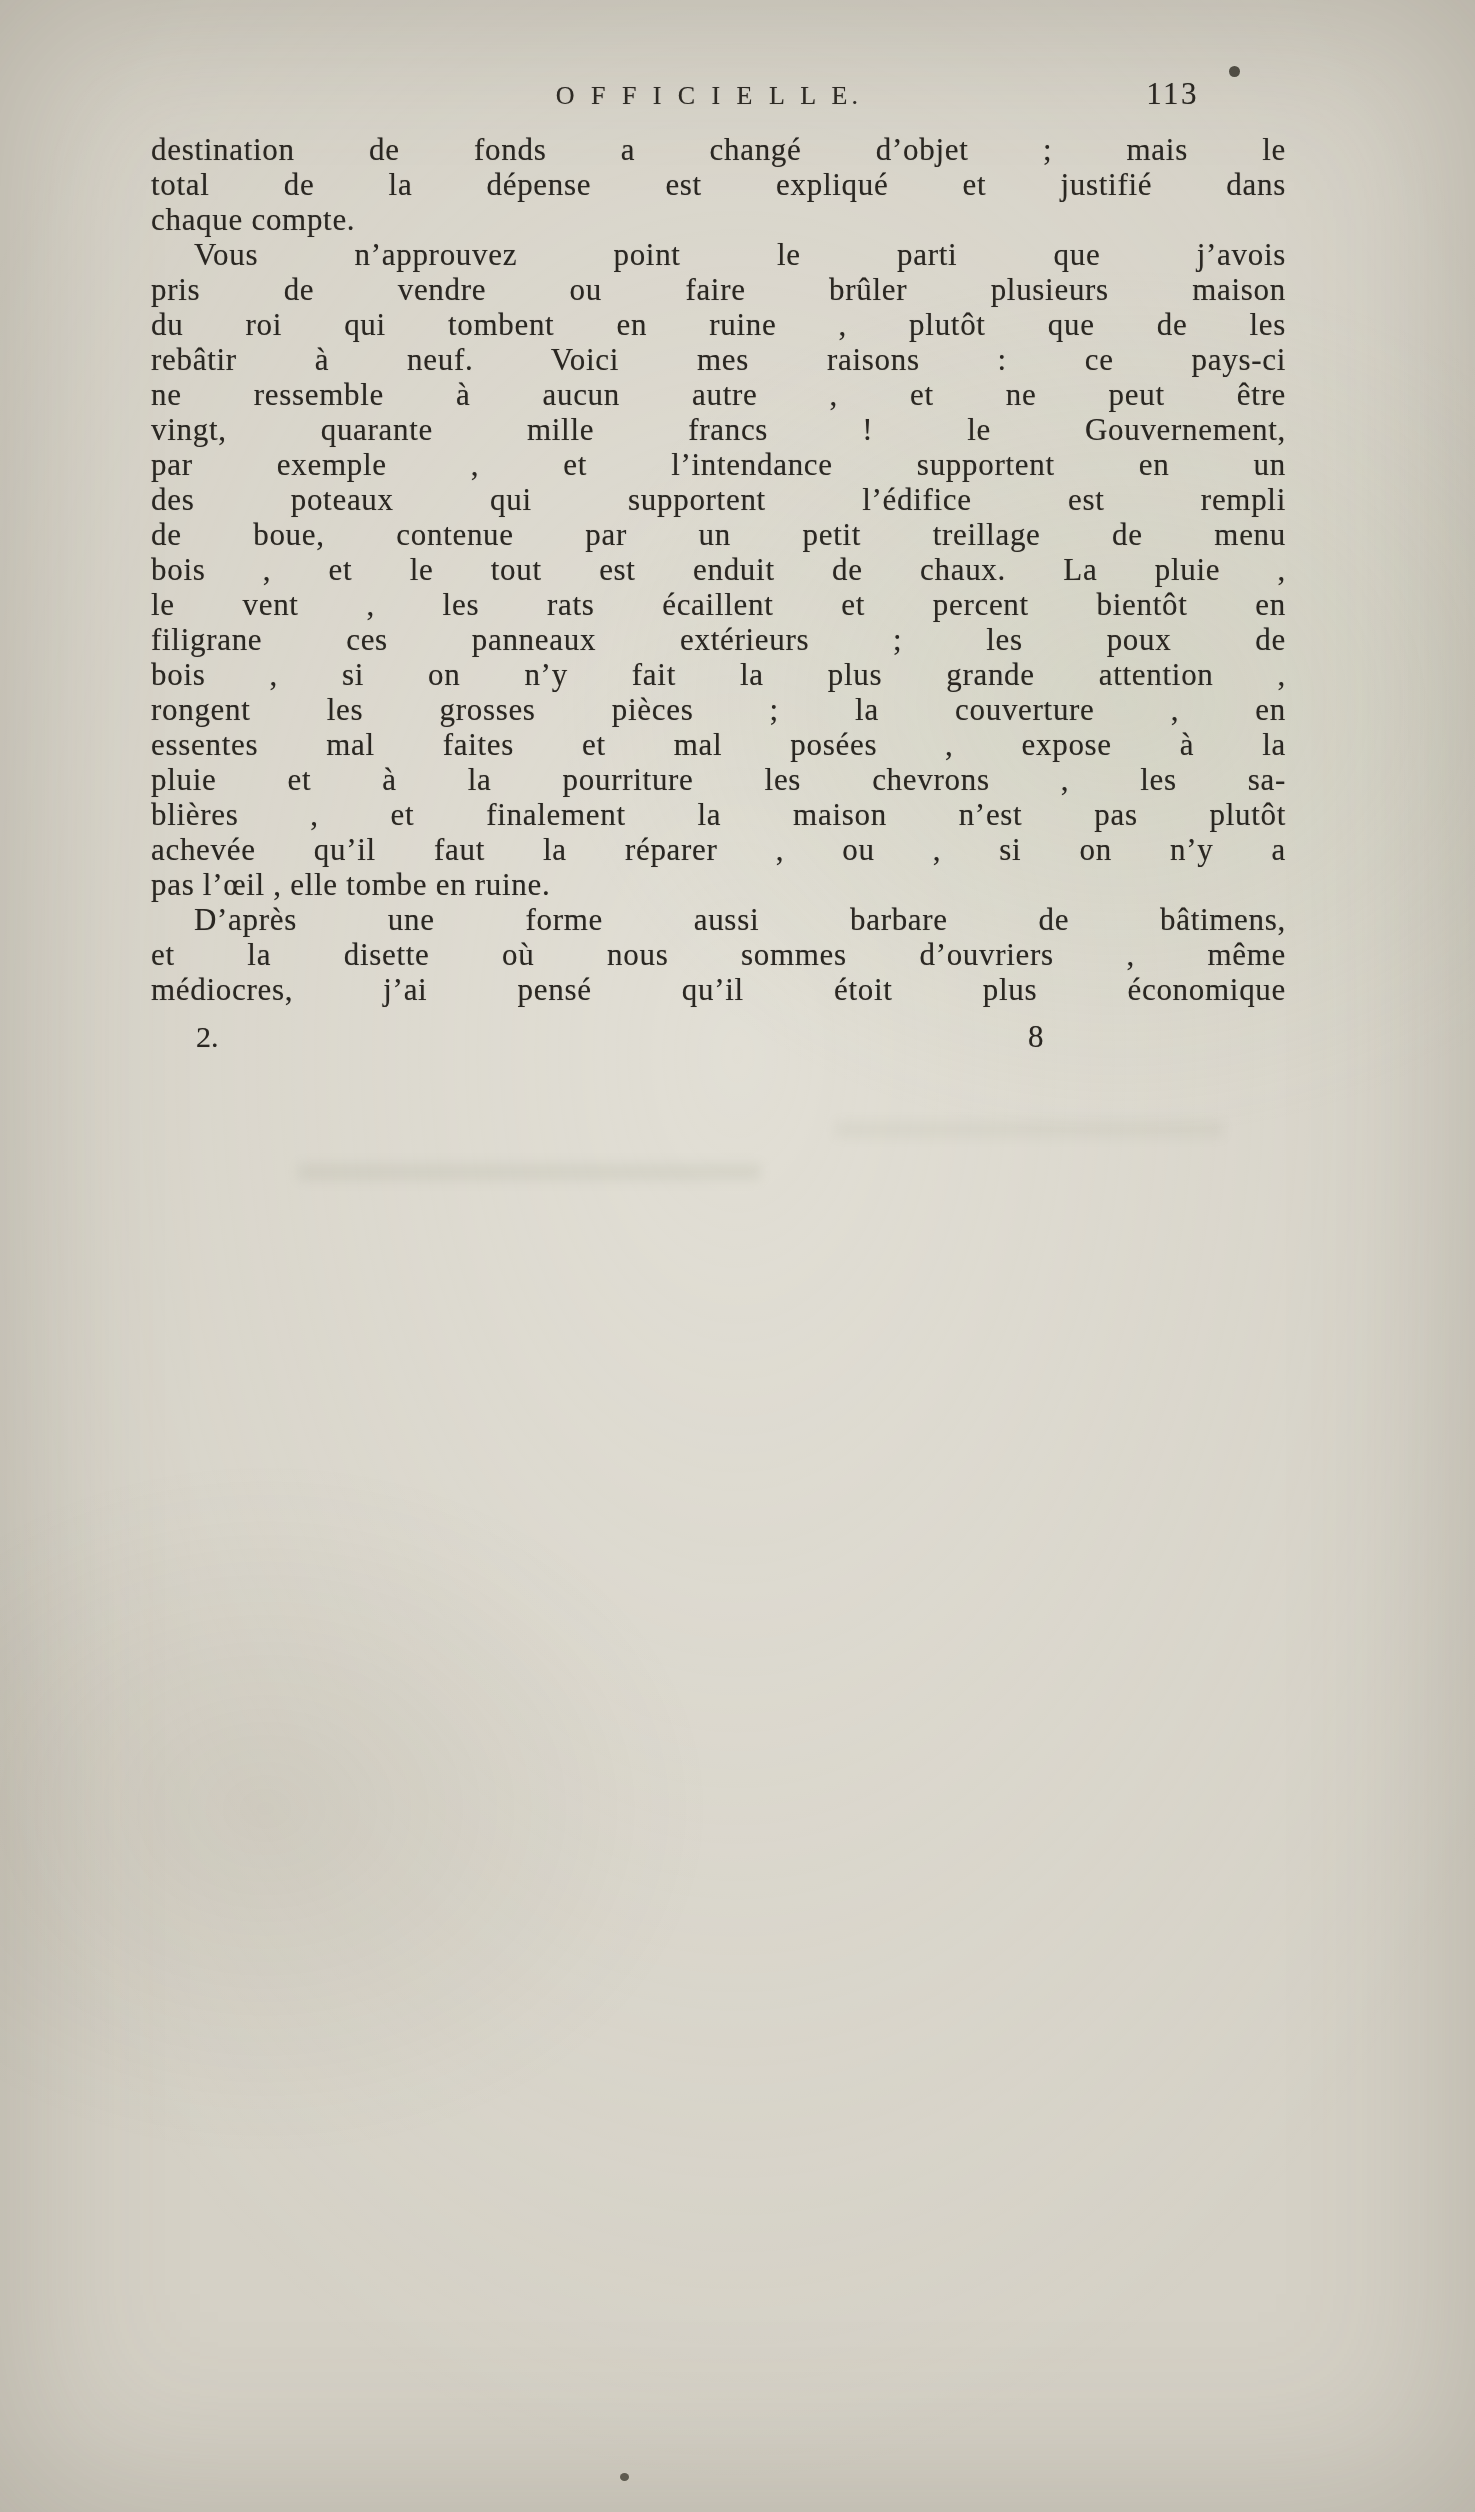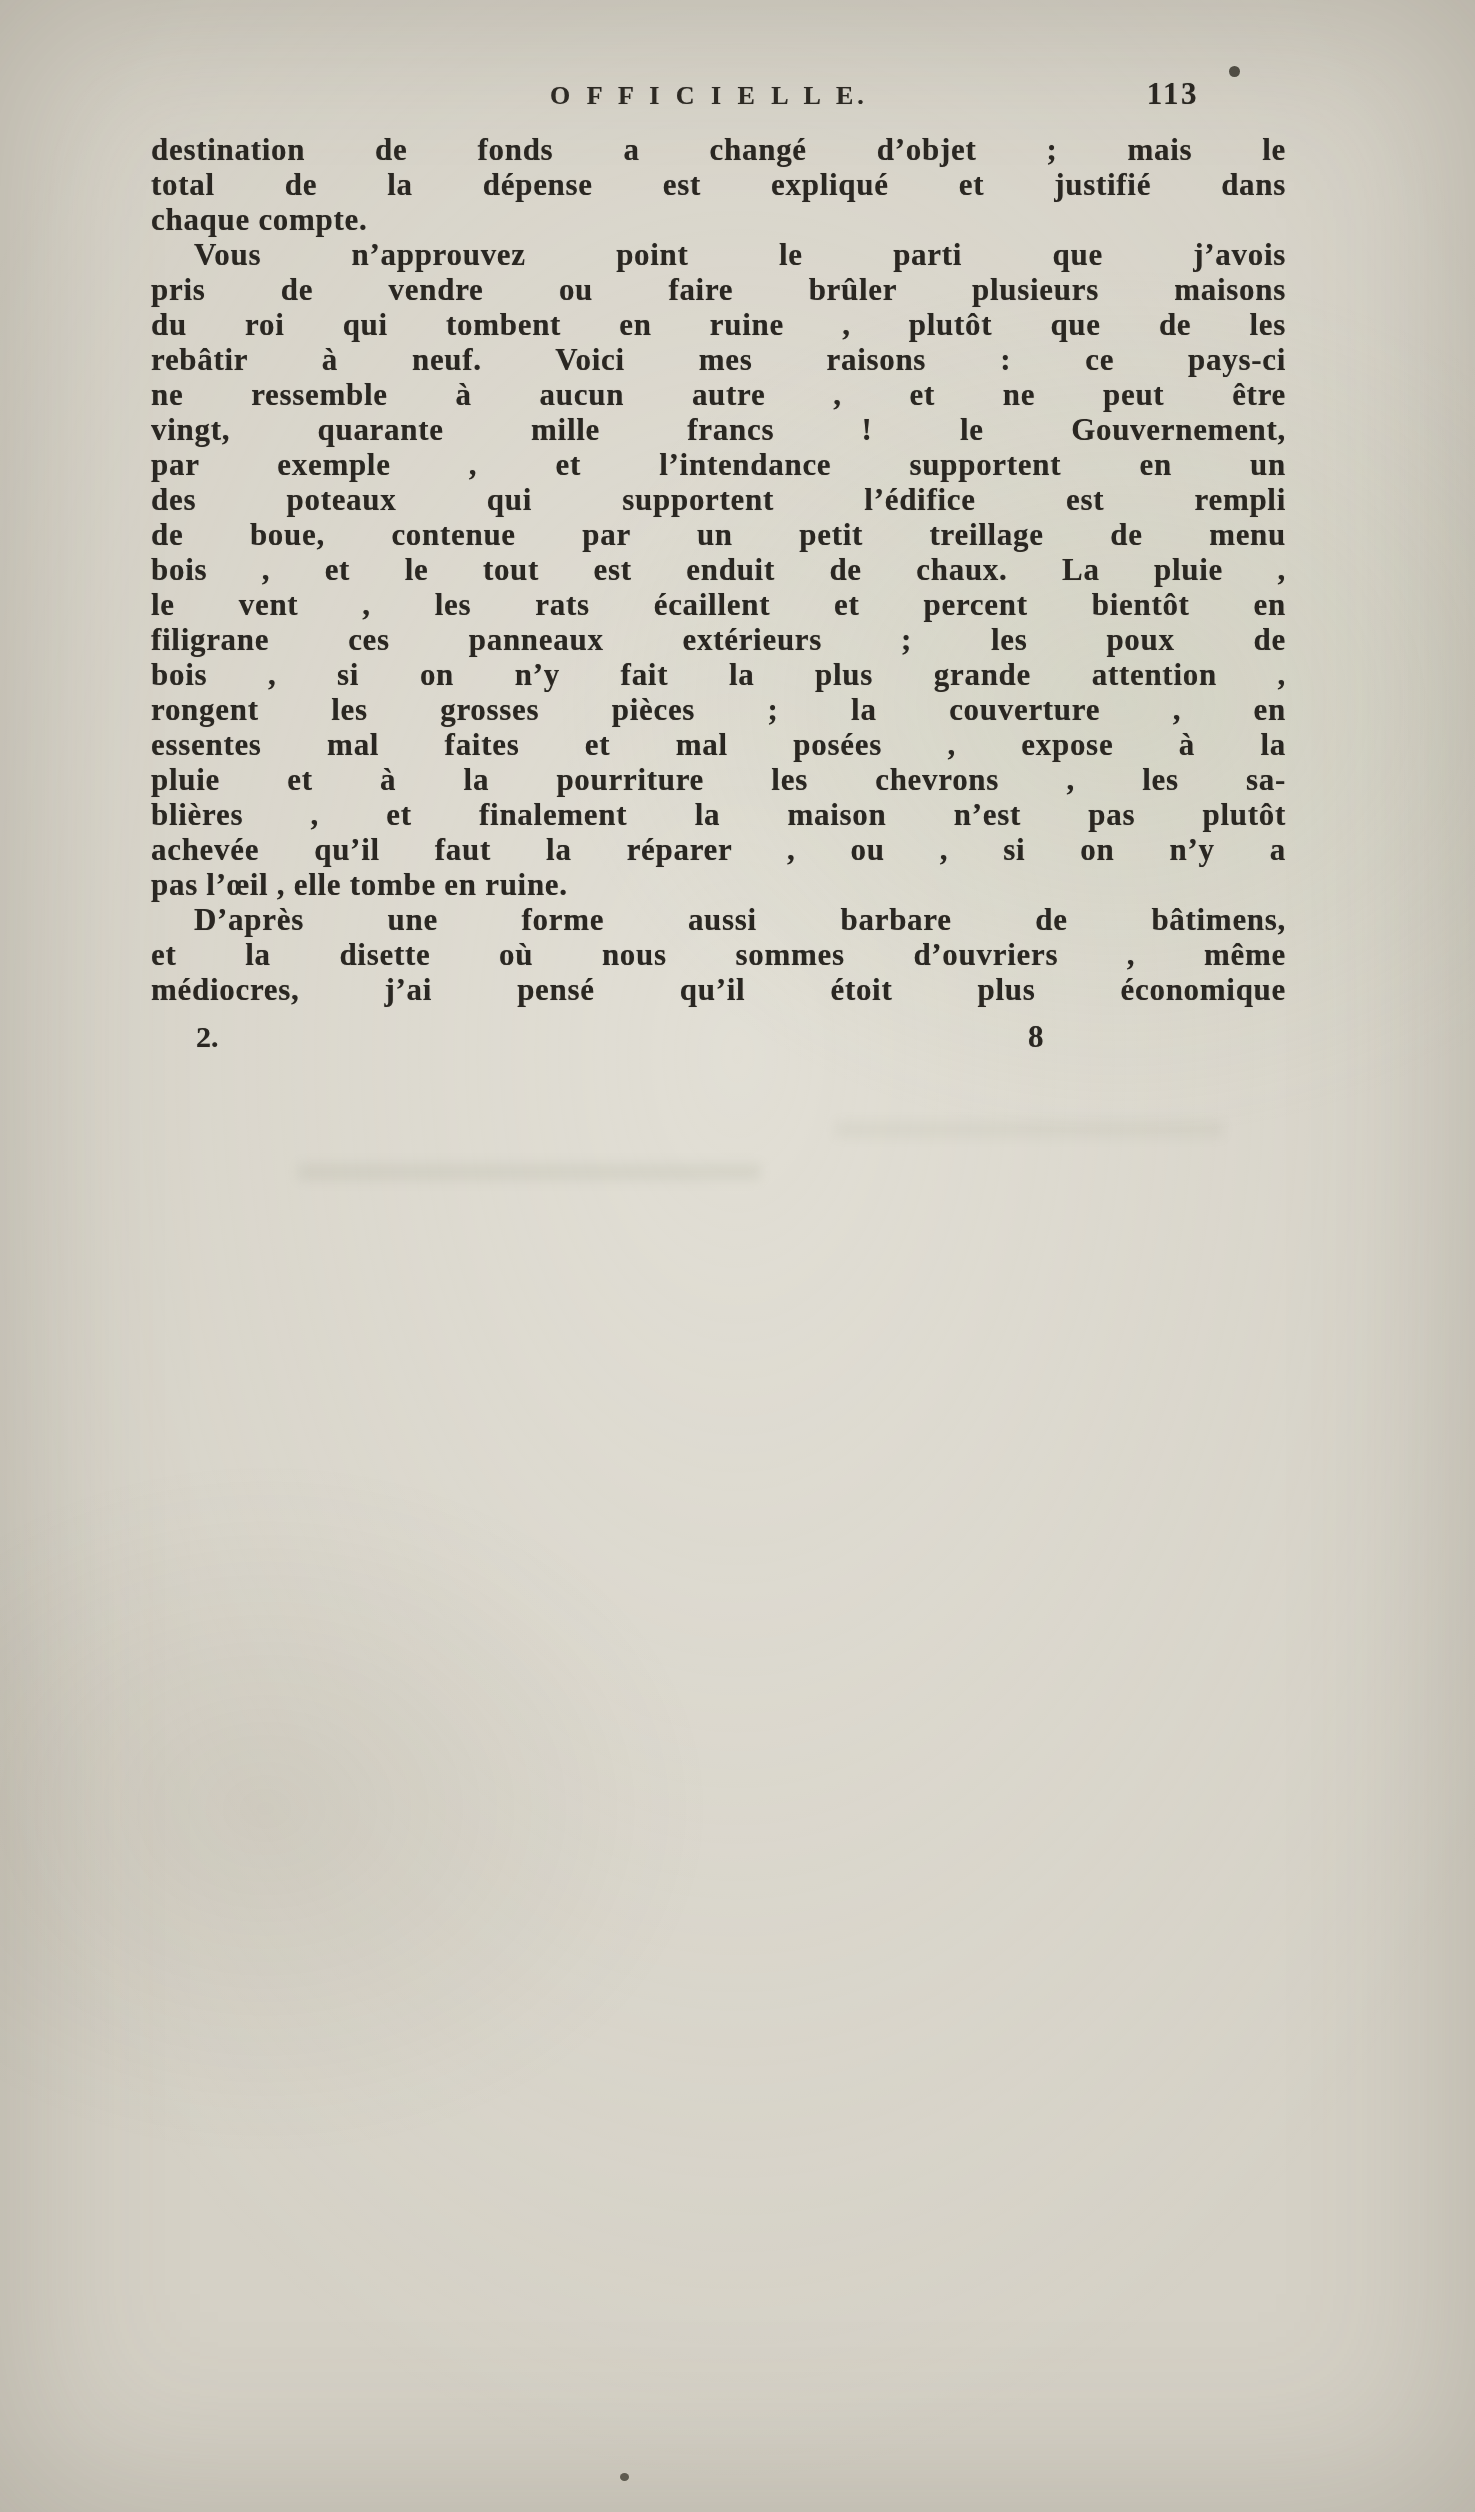--- a/index.html
+++ b/index.html
@@ -20,21 +20,20 @@
     position: absolute;
     inset: 0;
     box-shadow: inset 0 0 182px rgba(88, 83, 68, 0.28);
     pointer-events: none;
   }
   .text-block {
     position: absolute;
     left: 132px;
     top: 81px;
     width: 1154px;
-    font-weight: bold;
   }
   .page-header {
     position: relative;
     height: 38px;
     margin-bottom: 13.2px;
   }
   .header-title {
     text-align: center;
     font-size: 26px;
     letter-spacing: 4.1px;
@@ -115,21 +114,21 @@
   </div>
 
   <div class="paragraph">
     <div class="line">destination de fonds a changé d’objet ; mais le</div>
     <div class="line">total de la dépense est expliqué et justifié dans</div>
     <div class="line noj">chaque compte.</div>
   </div>
 
   <div class="paragraph">
     <div class="line ind">Vous n’approuvez point le parti que j’avois</div>
-    <div class="line">pris de vendre ou faire brûler plusieurs maisons</div>
+    <div class="line">pris de vendre ou faire brûler plusieurs maison</div>
     <div class="line">du roi qui tombent en ruine , plutôt que de les</div>
     <div class="line">rebâtir à neuf. Voici mes raisons : ce pays-ci</div>
     <div class="line">ne ressemble à aucun autre , et ne peut être</div>
     <div class="line">vingt, quarante mille francs ! le Gouvernement,</div>
     <div class="line">par exemple , et l’intendance supportent en un</div>
     <div class="line">des poteaux qui supportent l’édifice est rempli</div>
     <div class="line">de boue, contenue par un petit treillage de menu</div>
     <div class="line">bois , et le tout est enduit de chaux. La pluie ,</div>
     <div class="line">le vent , les rats écaillent et percent bientôt en</div>
     <div class="line">filigrane ces panneaux extérieurs ; les poux de</div>

